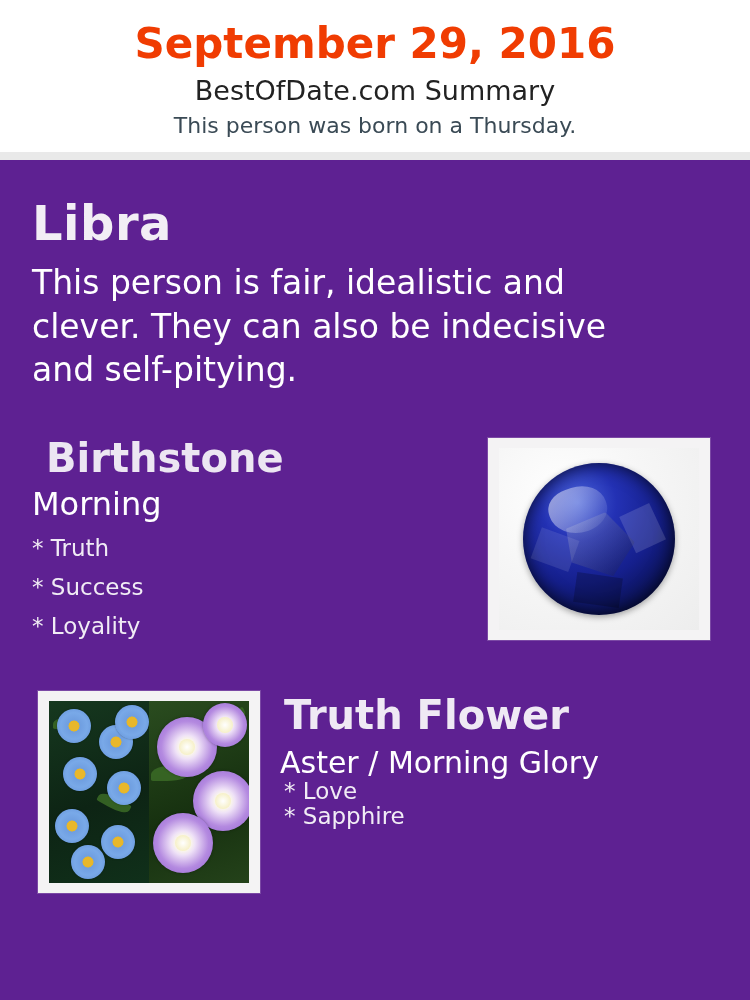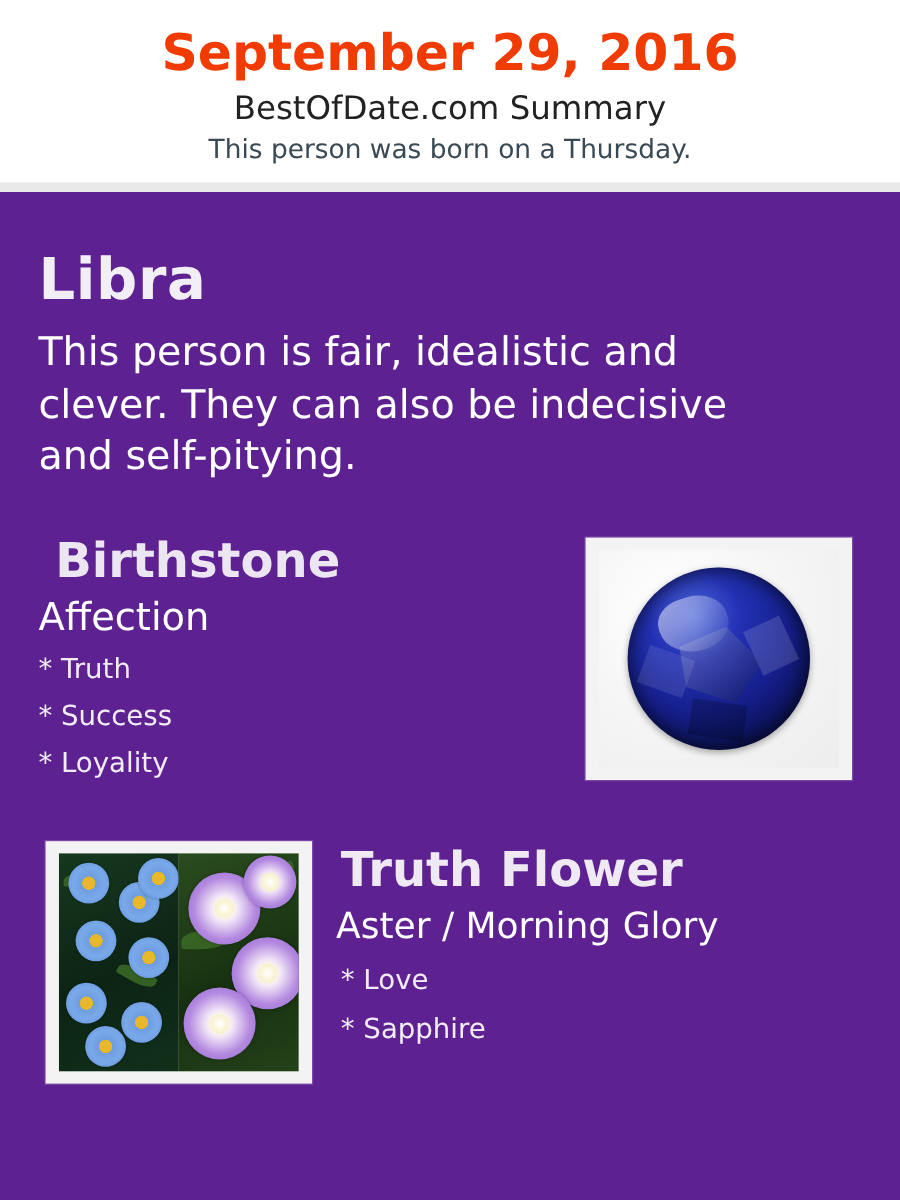--- a/index.html
+++ b/index.html
@@ -52,21 +52,21 @@
     height: 8px;
     background: #e9e9e9;
     flex: 0 0 auto;
   }
 
   
   .body {
     background: #5e2192;
     flex: 1 1 auto;
     position: relative;
-    padding: 16px 32px;
+    padding: 6px 32px;
     box-sizing: border-box;
     color: #ffffff;
   }
 
   .sign-name {
     font-size: 48px;
     font-weight: bold;
     color: #f2eef5;
     margin-top: 33px;
     line-height: 1.0;
@@ -268,21 +268,20 @@
   }
   .flower-name {
     font-size: 30px;
     color: #ffffff;
     margin-top: 11px;
     line-height: 1.1;
   }
   .flower-bullet {
     font-size: 23px;
     color: #f1ecf5;
-    margin-top: 16px;
     line-height: 1.1;
     padding-left: 4px;
   }
 </style>
 </head>
 <body>
 
 <div class="page">
 
   <div class="header">
@@ -294,21 +293,21 @@
   <div class="divider"></div>
 
   <div class="body">
 
     <div class="sign-name">Libra</div>
     <div class="sign-desc">This person is fair, idealistic and clever. They can also be indecisive and self-pitying.</div>
 
     <div class="stone-section">
       <div class="stone-text">
         <div class="section-title">Birthstone</div>
-        <div class="stone-name">Affection</div>
+        <div class="stone-name">Morning</div>
         <div class="bullet">* Truth</div>
         <div class="bullet">* Success</div>
         <div class="bullet">* Loyality</div>
       </div>
 
       <div class="stone-frame">
         <div class="stone-img">
           <div class="gem">
             <span class="facet f1"></span>
             <span class="facet f2"></span>

